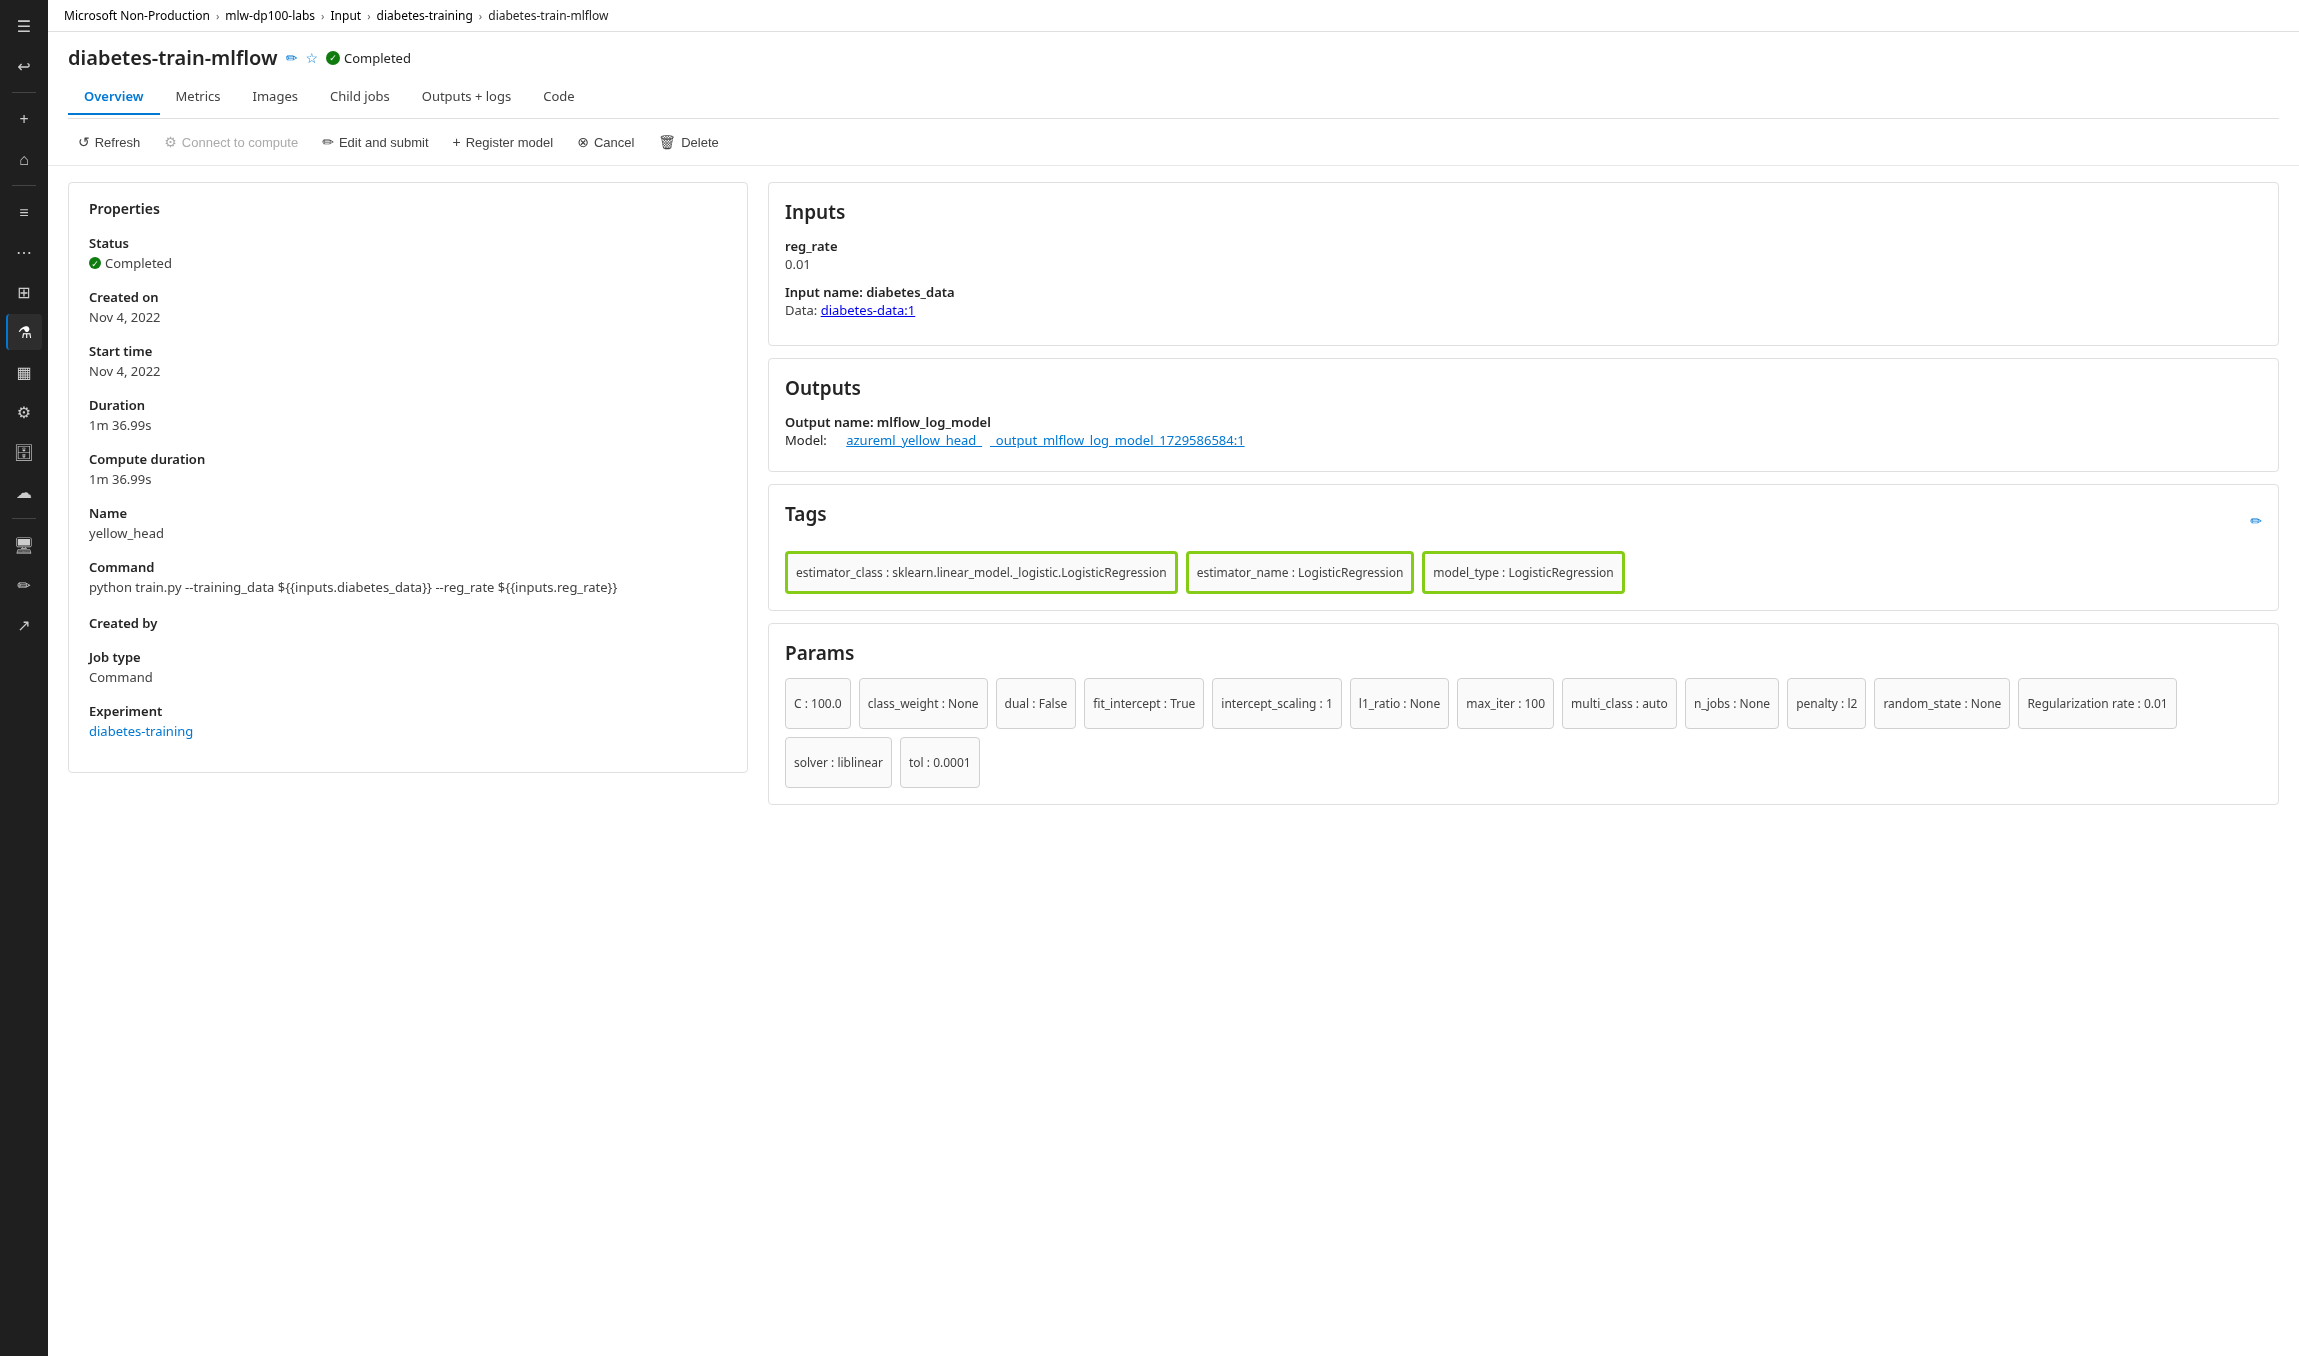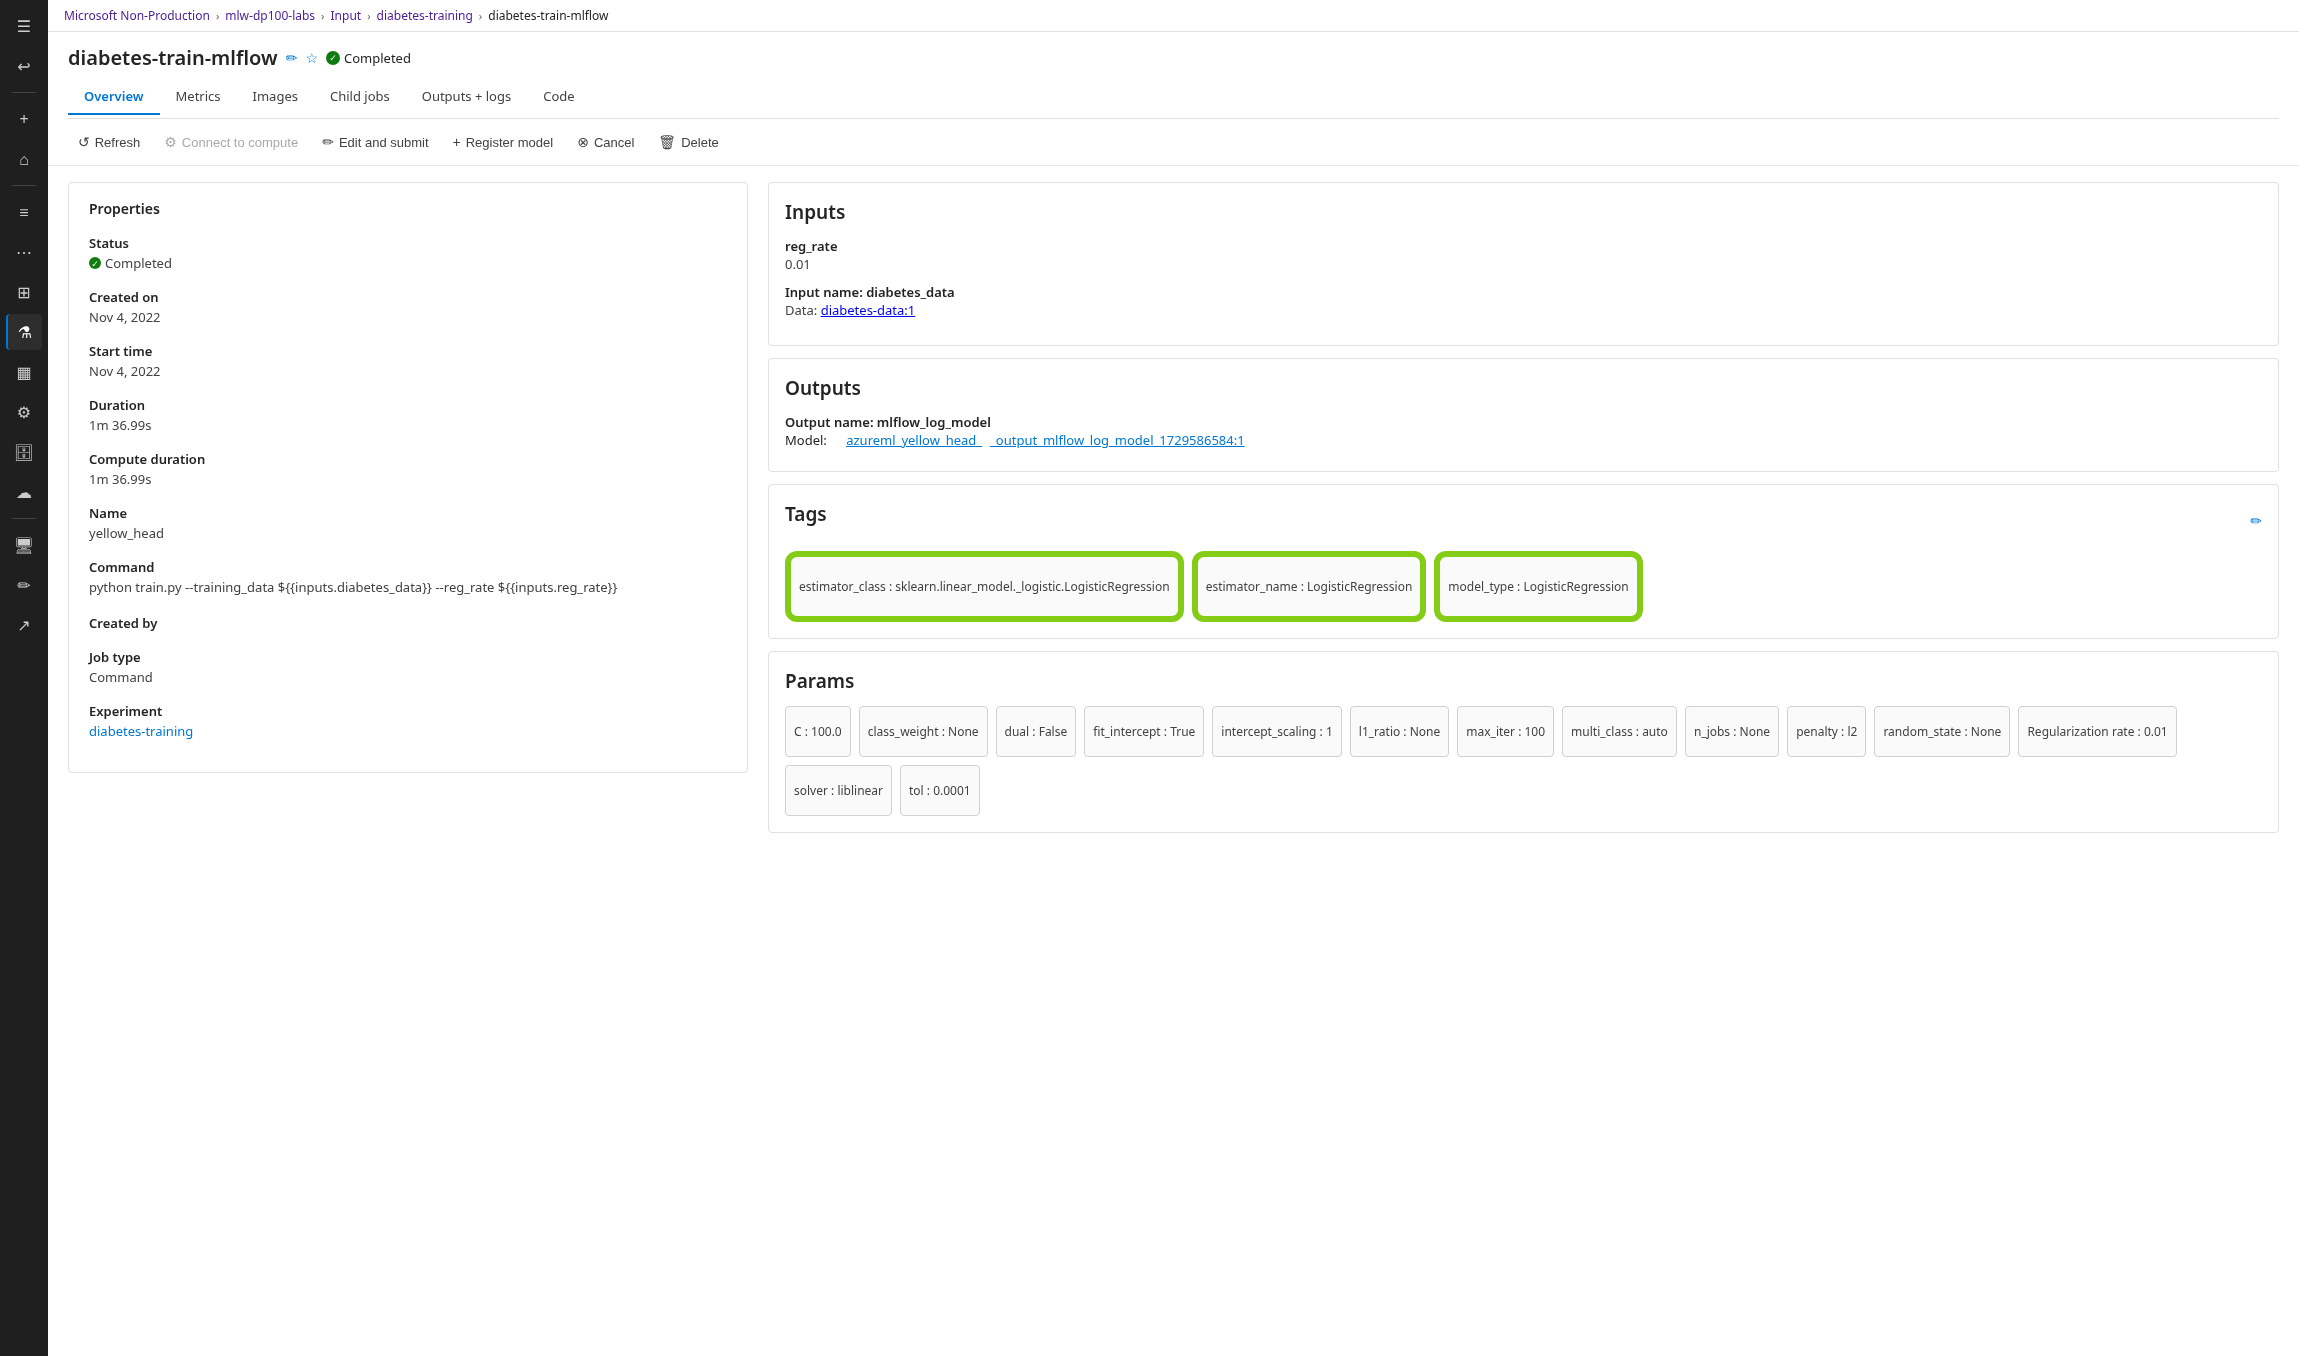--- a/index.html
+++ b/index.html
@@ -9,21 +9,21 @@
     .sidebar { width: 48px; background: #1f1f1f; display: flex; flex-direction: column; align-items: center; padding: 8px 0; gap: 4px; flex-shrink: 0; }
     .sidebar-icon { width: 36px; height: 36px; display: flex; align-items: center; justify-content: center; border-radius: 4px; cursor: pointer; color: #ccc; font-size: 16px; }
     .sidebar-icon.active { background: #2d2d2d; color: #fff; border-left: 2px solid #0078d4; }
     .sidebar-divider { width: 24px; height: 1px; background: #444; margin: 4px 0; }
 
     
     .main { flex: 1; display: flex; flex-direction: column; overflow: hidden; }
 
     
     .topbar { height: 32px; background: #fff; border-bottom: 1px solid #e0e0e0; display: flex; align-items: center; padding: 0 16px; gap: 6px; font-size: 12px; }
-    .topbar a { color: #4c1d95; text-decoration: none; }
+    .topbar a { color: #000000; text-decoration: none; }
     .breadcrumb-sep { color: #666; font-size: 11px; }
 
     
     .page-header { padding: 12px 20px 0 20px; }
     .page-title-row { display: flex; align-items: center; gap: 8px; margin-bottom: 8px; }
     .page-title { font-size: 20px; font-weight: 600; color: #242424; }
     .title-icon { cursor: pointer; color: #0078d4; font-size: 14px; }
     .status-badge { display: flex; align-items: center; gap: 4px; font-size: 13px; color: #242424; }
     .status-dot-green { width: 14px; height: 14px; background: #107c10; border-radius: 50%; display: flex; align-items: center; justify-content: center; }
     .status-dot-green::after { content: '✓'; color: #fff; font-size: 9px; }
@@ -61,21 +61,21 @@
     .input-key { font-weight: 600; font-size: 13px; }
     .input-val { font-size: 13px; color: #424242; }
 
     .output-row { margin-bottom: 6px; }
     .output-model { display: flex; gap: 8px; flex-wrap: wrap; }
     .output-model-link { color: #0078d4; font-size: 13px; cursor: pointer; }
 
     .tags-header { display: flex; align-items: center; justify-content: space-between; margin-bottom: 12px; }
     .tags-edit-icon { color: #0078d4; cursor: pointer; font-size: 14px; }
     .tags-container { display: flex; flex-wrap: wrap; gap: 8px; }
-    .tag-chip { border: 6px solid #84cc16; border-radius: 12px; padding: 21px 8px; font-size: 12px; color: #424242; background: #fafafa; }
+    .tag-chip { border: 3px solid #84cc16; border-radius: 4px; padding: 10px 8px; font-size: 12px; color: #424242; background: #fafafa; }
 
     .params-container { display: flex; flex-wrap: wrap; gap: 8px; }
     .param-chip { border: 1px solid #d0d0d0; border-radius: 4px; padding: 16px 8px; font-size: 12px; color: #424242; background: #fafafa; }
   </style>
 </head>
 <body>
 
 <div class="sidebar">
   <div class="sidebar-icon">☰</div>
   <div class="sidebar-icon">↩</div>

